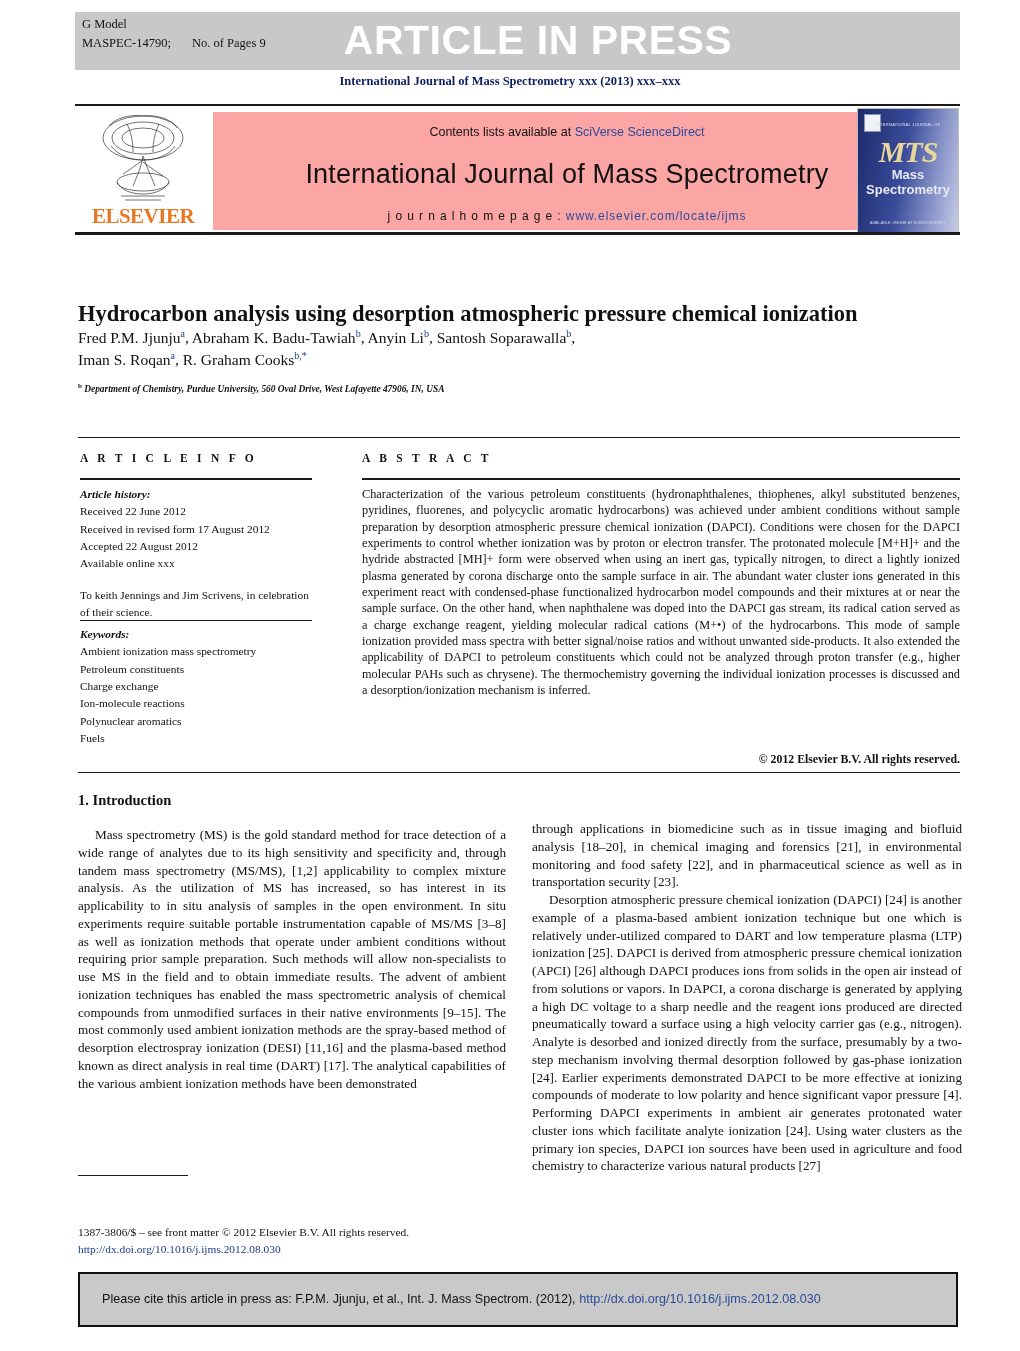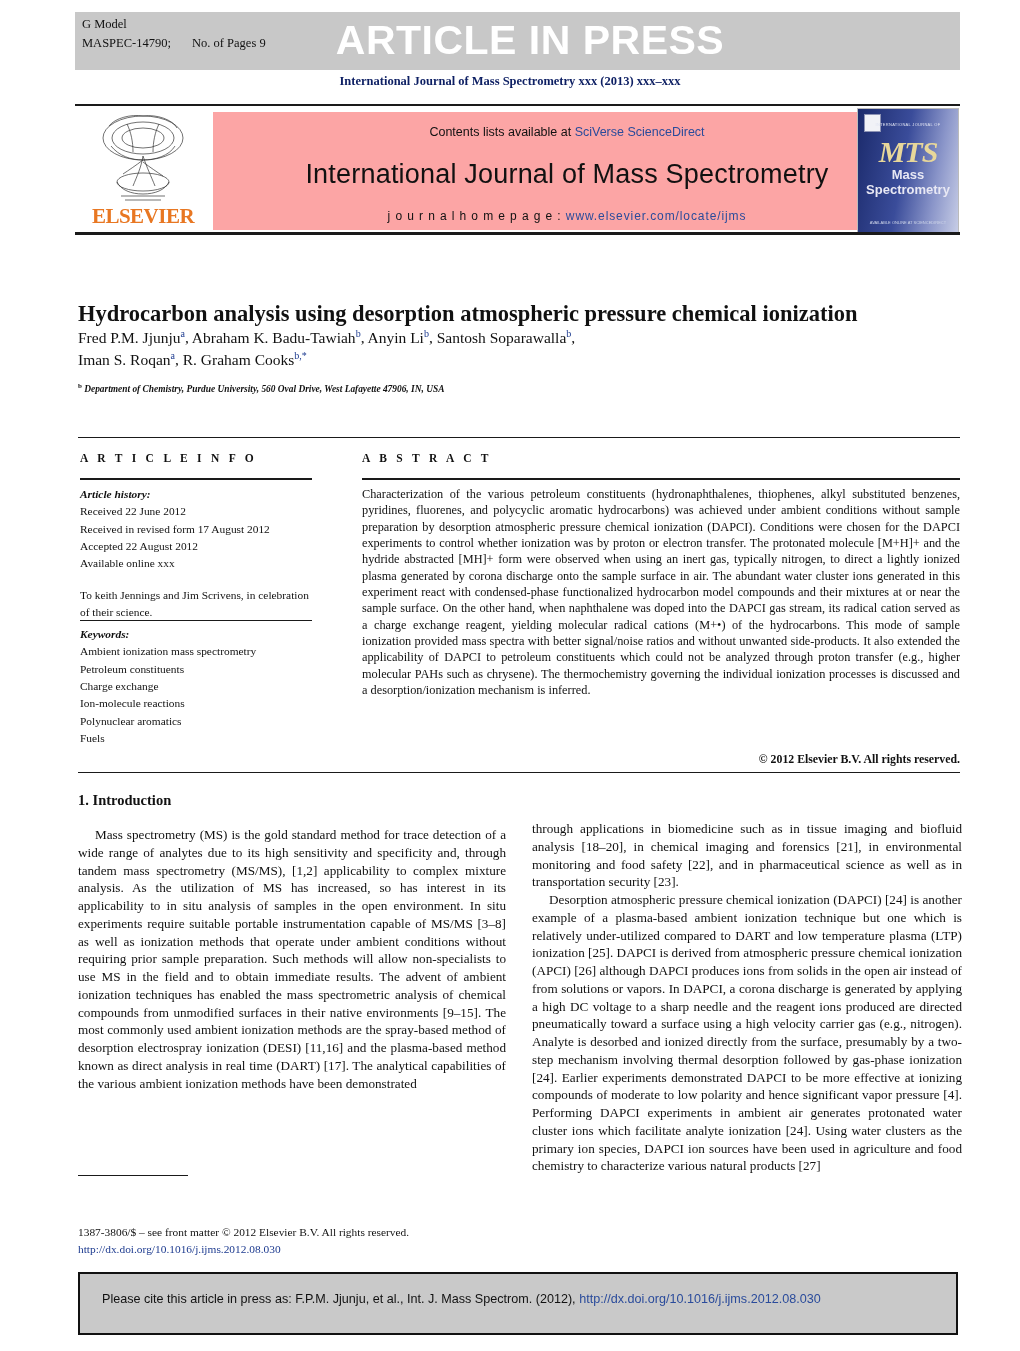--- a/index.html
+++ b/index.html
@@ -37,21 +37,21 @@
     left: 82px;
     top: 15px;
     font-family: "Liberation Serif", serif;
     font-size: 12.5px;
     line-height: 1.55;
     color: #111;
   }
   .gmodel .pages { margin-left: 18px; }
   .aip {
     position: absolute;
-    left: 320px;
+    left: 328px;
     top: 12px;
     width: 420px;
     text-align: center;
     font-family: "Liberation Sans", sans-serif;
     font-size: 41px;
     font-weight: bold;
     letter-spacing: 0.5px;
     color: #ffffff;
     line-height: 56px;
   }
@@ -395,21 +395,21 @@
     color: #111;
   }
   .imprint .doi { color: #1c3a8f; }
 
   
   .citebox {
     position: absolute;
     left: 78px;
     top: 1272px;
     width: 880px;
-    height: 63px;
+    height: 55px;
     background: #c9c9c9;
     border: 2px solid #111;
     box-sizing: border-box;
   }
   .citetext {
     position: absolute;
     left: 22px;
     top: 18px;
     font-family: "Liberation Sans", sans-serif;
     font-size: 12.6px;

